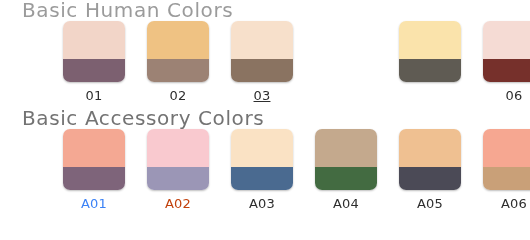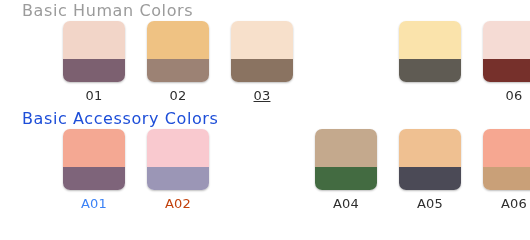--- a/index.html
+++ b/index.html
@@ -22,21 +22,21 @@
   .section {
     position: absolute;
     left: 0;
     width: 530px;
   }
   .section-human { top: 0; }
   .section-accessory { top: 108px; }
 
   .section-title {
     font-family: "DejaVu Sans", sans-serif;
-    font-size: 16px;
+    font-size: 20px;
     font-weight: 400;
     color: #9b9b9b;
     letter-spacing: 0.6px;
     margin: 0;
     padding: 1px 0 0 22px;
     height: 20px;
     line-height: 19px;
     white-space: nowrap;
   }
 
@@ -129,39 +129,46 @@
           <span class="swatch-top" style="background: rgb(245, 219, 212);"></span>
           <span class="swatch-bottom" style="background: rgb(118, 48, 43);"></span>
         </div>
         <span class="swatch-label" style="color: rgb(46, 46, 46);">06</span>
       </div>
 
     </div>
   </section>
 
   <section class="section section-accessory">
-    <h2 class="section-title" style="color: #1d4ed8;">Basic Accessory Colors</h2>
+    <h2 class="section-title" style="color: #737373;">Basic Accessory Colors</h2>
     <div class="swatch-row">
 
       <div class="swatch-cell" style="left:22px">
         <div class="swatch">
           <span class="swatch-top" style="background: rgb(244, 168, 147);"></span>
           <span class="swatch-bottom" style="background: rgb(126, 100, 122);"></span>
         </div>
         <span class="swatch-label" style="color: #3b82f6;">A01</span>
       </div>
 
       <div class="swatch-cell" style="left:106px">
         <div class="swatch">
           <span class="swatch-top" style="background: rgb(249, 201, 207);"></span>
           <span class="swatch-bottom" style="background: rgb(155, 150, 182);"></span>
         </div>
         <span class="swatch-label" style="color: #c2410c;">A02</span>
       </div>
 
+      <div class="swatch-cell" style="left:190px">
+        <div class="swatch">
+          <span class="swatch-top" style="background: rgb(250, 226, 196);"></span>
+          <span class="swatch-bottom" style="background: rgb(74, 106, 144);"></span>
+        </div>
+        <span class="swatch-label" style="color: rgb(46, 46, 46);">A03</span>
+      </div>
 
       <div class="swatch-cell" style="left:274px">
         <div class="swatch">
           <span class="swatch-top" style="background: rgb(196, 169, 141);"></span>
           <span class="swatch-bottom" style="background: rgb(67, 107, 65);"></span>
         </div>
         <span class="swatch-label" style="color: rgb(46, 46, 46);">A04</span>
       </div>
 
       <div class="swatch-cell" style="left:358px">

